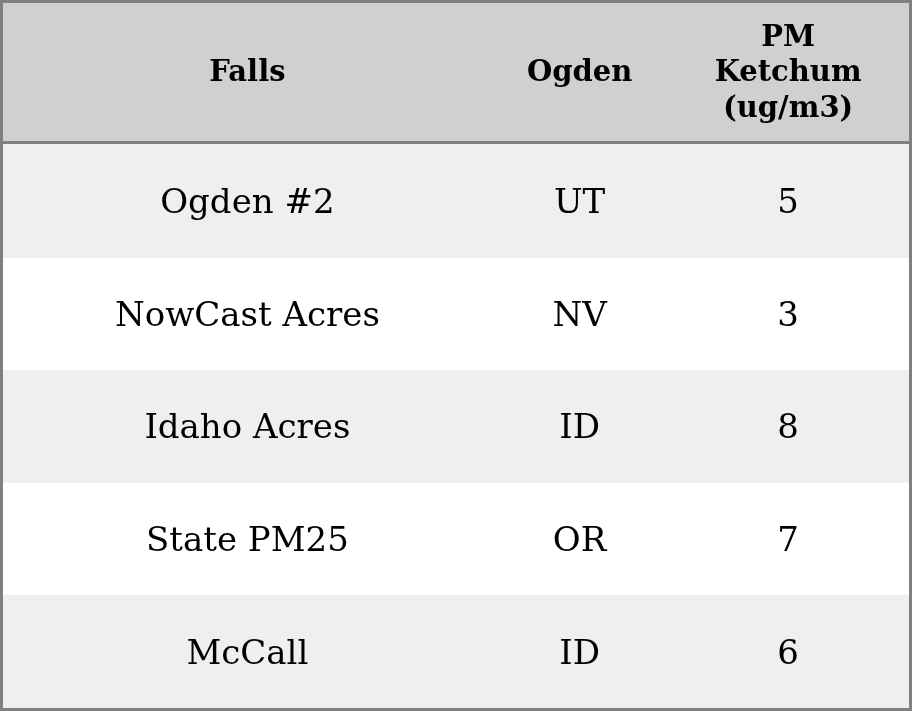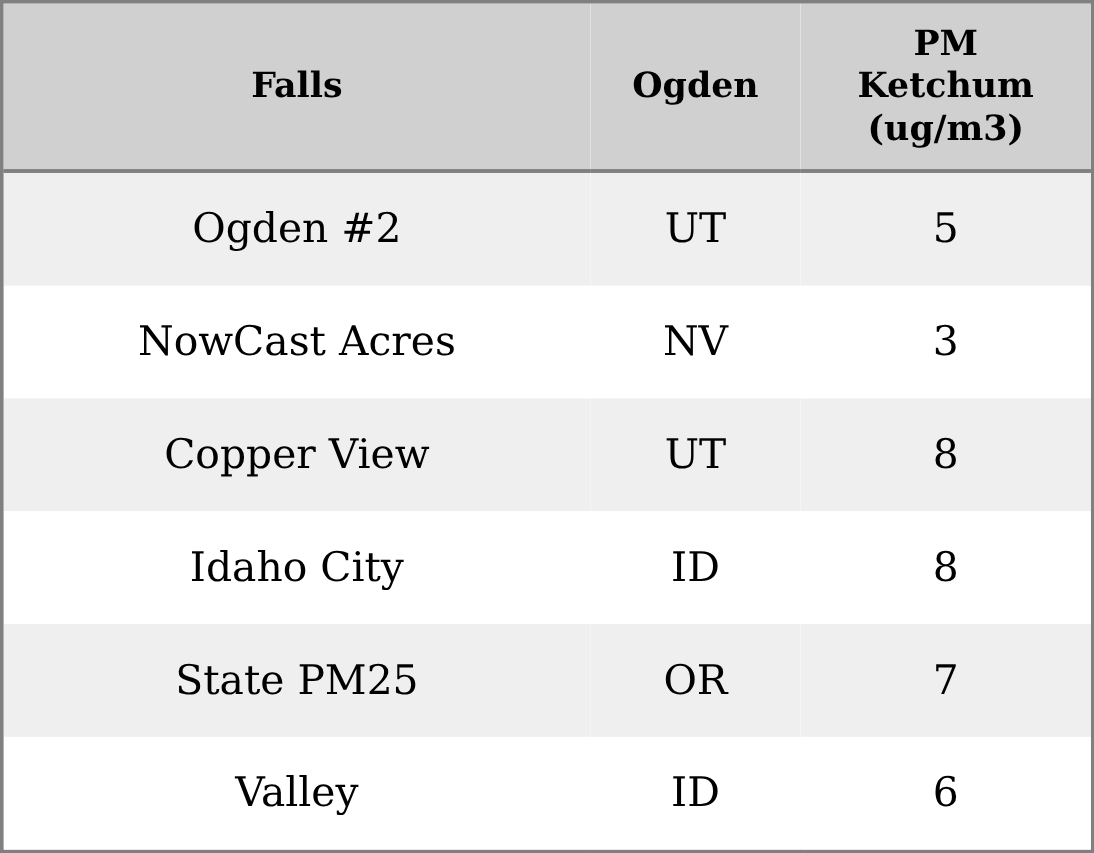--- a/index.html
+++ b/index.html
@@ -75,34 +75,29 @@
         <td>Ogden #2</td>
         <td>UT</td>
         <td>5</td>
       </tr>
       <tr>
         <td>NowCast Acres</td>
         <td>NV</td>
         <td>3</td>
       </tr>
       <tr>
-        <td>Copper View</td>
-        <td>UT</td>
-        <td>8</td>
-      </tr>
-      <tr>
-        <td>Idaho City</td>
+        <td>Idaho Acres</td>
         <td>ID</td>
         <td>8</td>
       </tr>
       <tr>
         <td>State PM25</td>
         <td>OR</td>
         <td>7</td>
       </tr>
       <tr>
-        <td>Valley</td>
+        <td>McCall</td>
         <td>ID</td>
         <td>6</td>
       </tr>
     </tbody>
   </table>
 </div>
 
 </body></html>

